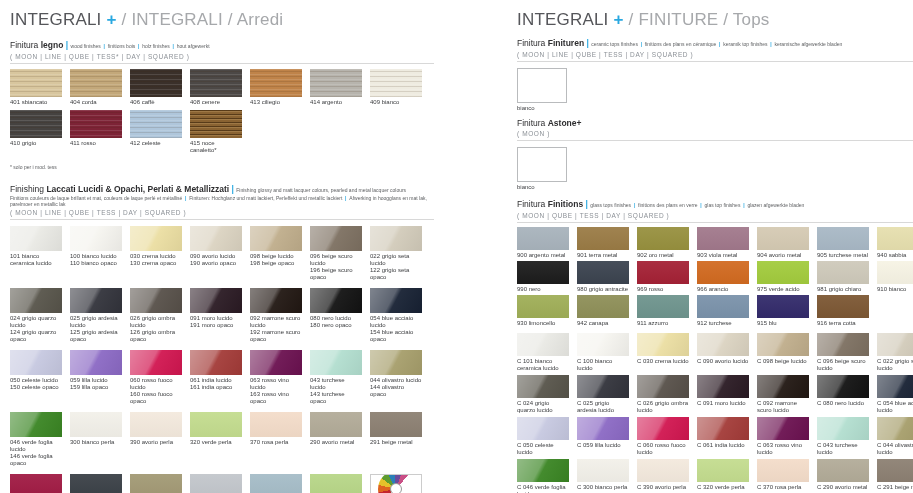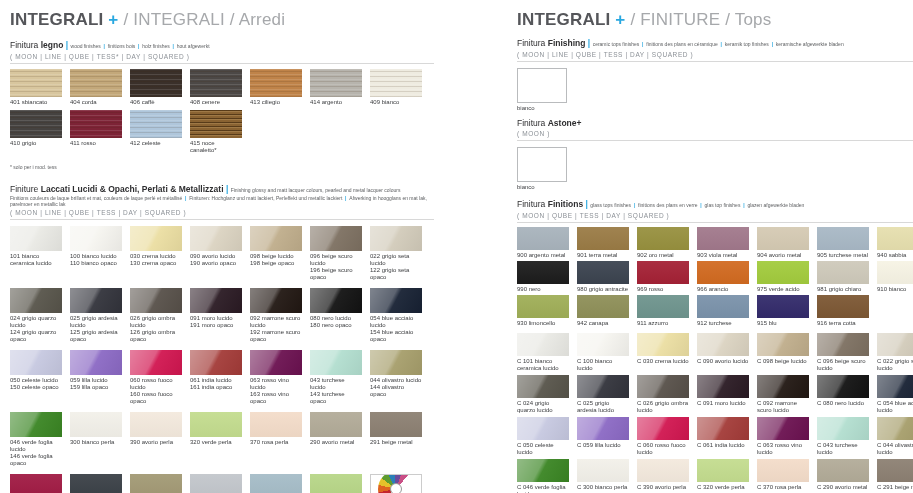--- a/index.html
+++ b/index.html
@@ -7,21 +7,21 @@
   body{
     width:913px;height:493px;background:#ffffff;overflow:hidden;position:relative;
     font-family:"Liberation Sans", sans-serif;color:#3f4043;
     -webkit-font-smoothing:antialiased;
   }
   .page{position:absolute;top:0;height:493px;}
   #pageL{left:10px;width:424px;}
   #pageR{left:517px;width:416px;}
 
   .title{margin:10px 0 0 0;font-size:17px;line-height:20px;letter-spacing:.2px;font-weight:normal;}
-  .brand{font-weight:bold;color:#55565a;}
+  .brand{font-weight:normal;color:#55565a;}
   .plus{font-weight:bold;color:var(--blue);}
   .path{color:#a6a8ab;}
 
   .sec-head{font-size:8.5px;line-height:10px;color:#2e2e30;white-space:nowrap;}
   .sec-prefix{font-weight:normal;}
   .sec-name{font-weight:bold;margin-top:48px;}
   .sec-name.piped::after{content:" |";color:var(--blue);font-weight:bold;}
   .sub,.langs{font-size:5px;color:#5c5e60;}
   .langs .lang::after{content:"\00a0\00a0|\00a0\00a0";color:var(--blue);font-weight:bold;}
   .langs .lang:last-child::after{content:"";}
@@ -128,21 +128,21 @@
         <div class="cell">
           <div class="sw t-woodstrong" style="background-color: rgb(138, 99, 50);"></div>
           <div class="lbl">415 noce canaletto*</div>
         </div>
       </div>
     <div class="foot mt10">* solo per i mod. tess</div>
   </div>
 
   <div class="sec mt14 lac">
     <div class="sec-head">
-      <span class="sec-prefix">Finiture </span><span class="sec-name piped">Laccati Lucidi &amp; Opachi, Perlati &amp; Metallizzati</span>
+      <span class="sec-prefix">Finishing </span><span class="sec-name piped">Laccati Lucidi &amp; Opachi, Perlati &amp; Metallizzati</span>
       <span class="sub">Finishing glossy and matt lacquer colours, pearled and metal lacquer colours</span>
     </div>
     <div class="langs"><span class="lang">Finitions couleurs de laque brillant et mat, couleurs de laque perlé et métallisé</span><span class="lang">Finituren: Hochglanz und matt lackiert, Perleffekt und metallic lackiert</span><span class="lang">Afwerking in hoogglans en mat lak, parelmoer en metallic lak</span></div>
     <div class="models">( MOON | LINE | QUBE | TESS | DAY | SQUARED )</div>
     <div class="rule"></div>
 
     <div class="srow mt6">
 
     <div class="cell">
           <div class="sw t-gloss" style="background-color: rgb(233, 233, 228);"></div>
@@ -312,21 +312,21 @@
         </div>
       </div>
   </div>
 </div>
 
 <div class="page" id="pageR">
   <h1 class="title"><span class="brand">INTEGRALI</span> <span class="plus">+</span> <span class="path">/ FINITURE / Tops</span></h1>
 
   <div class="sec mt8">
     <div class="sec-head">
-      <span class="sec-prefix">Finitura </span><span class="sec-name piped">Finishing</span>
+      <span class="sec-prefix">Finitura </span><span class="sec-name piped">Finituren</span>
       <span class="langs"><span class="lang">ceramic tops finishes</span><span class="lang">finitions des plans en céramique</span><span class="lang">keramik top finishes</span><span class="lang">keramische afgewerkte bladen</span></span>
     </div>
     <div class="models">( MOON | LINE | QUBE | TESS | DAY | SQUARED )</div>
     <div class="rule"></div>
     <div class="srow big mt6">
 
     <div class="cell">
           <div class="sw t-white" style="background-color: rgb(255, 255, 255);"></div>
           <div class="lbl">bianco</div>
         </div>

